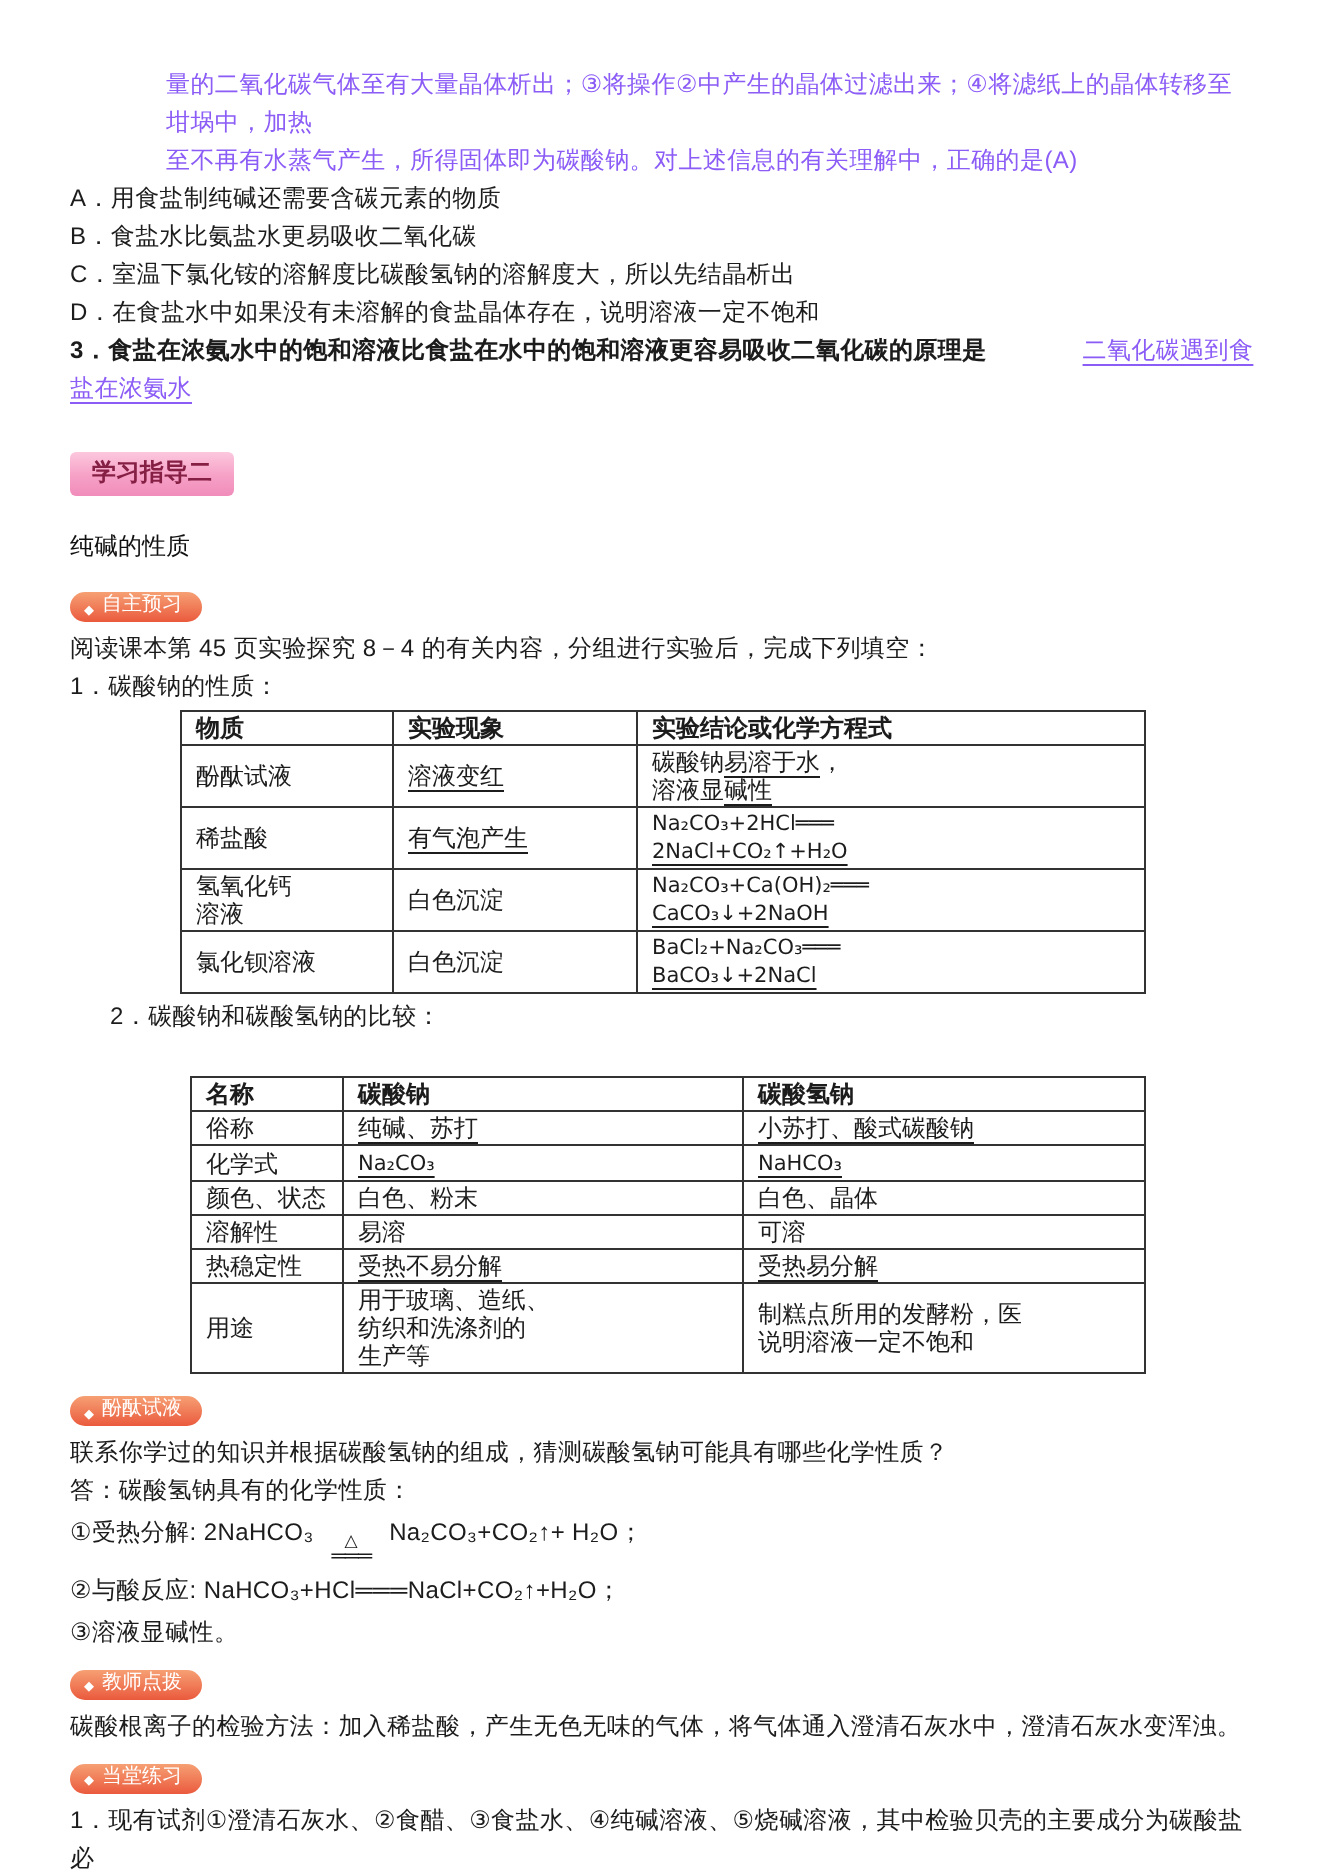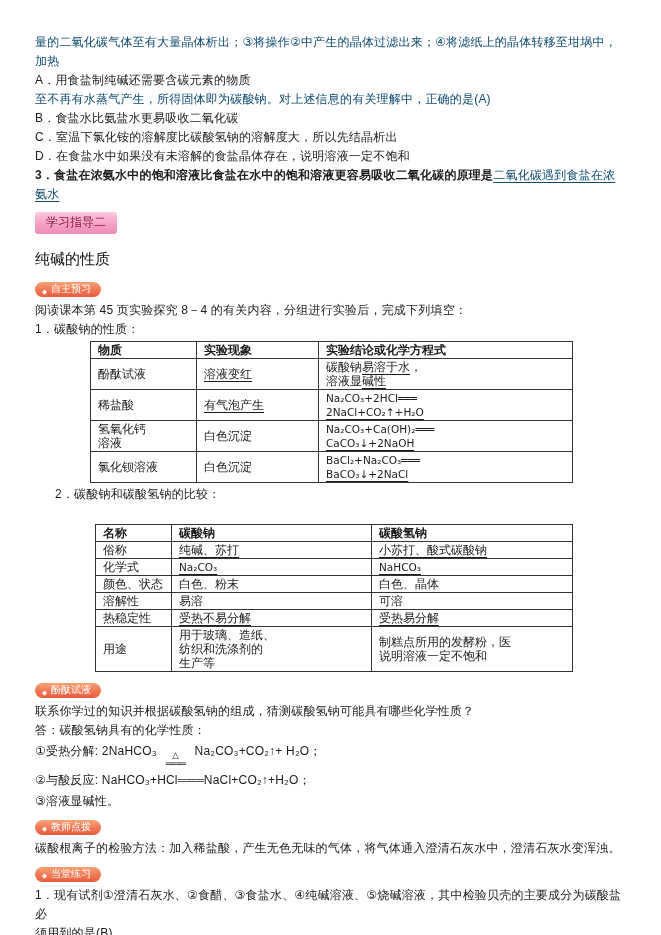--- a/index.html
+++ b/index.html
@@ -4,32 +4,32 @@
 <style>
   * { box-sizing: border-box; }
   html, body { margin: 0; padding: 0; background: #ffffff; }
   .page {
     width: 661px; height: 935px; overflow: hidden;
     padding: 33px 34px 0 35px;
     font-family: "Liberation Sans", "DejaVu Sans", sans-serif;
     color: #1c1c1c; background: #ffffff;
   }
   .ln { margin: 0; font-size: 12px; line-height: 19px; letter-spacing: 0.2px; }
-  .red { color: #0c4a6e; }
+  .red { color: #8b5cf6; margin-left: 48px; }
   .u { text-decoration: underline; text-underline-offset: 2.5px; }
   .b { font-weight: bold; }
   .indent1 { margin-left: 20px; }
 
   .guide-badge {
-    display: inline-block; margin: 8px 0 0; padding: 2px 11px 3px;
-    font-size: 12px; font-weight: normal; color: #861f44;
+    display: inline-block; margin: 22px 0 0; padding: 2px 11px 3px;
+    font-size: 12px; font-weight: bold; color: #861f44;
     background: linear-gradient(180deg, #fcc8de 0%, #f6a0c6 55%, #f08cba 100%);
     border: 1px solid #e966a2e; border-color: #e066a0; border-radius: 3px;
   }
-  .sec-title { margin: 16px 0 0; font-size: 15px; line-height: 18px; color: #111; }
+  .sec-title { margin: 16px 0 0; font-size: 12px; line-height: 18px; color: #111; }
 
   .pill {
     display: inline-flex; align-items: flex-end; gap: 4px;
     margin: 14px 0 4px; padding: 1px 10px 2px 7px;
     font-size: 10px; line-height: 12px; color: #fff;
     background: linear-gradient(180deg, #f6a074 0%, #ea5a3d 100%);
     border-radius: 9px;
   }
   .pill .dot { font-size: 6.5px; line-height: 1; }
   .pill2 { margin-top: 9px; }
@@ -54,22 +54,22 @@
   }
   .eqstack .d { font-size: 8.5px; line-height: 1; }
   .eqstack .e { font-size: 10px; line-height: 1; margin-top: -1px; letter-spacing: -0.5px; }
 </style>
 </head>
 <body>
 
 <div class="page">
 
   <p class="ln red">量的二氧化碳气体至有大量晶体析出；③将操作②中产生的晶体过滤出来；④将滤纸上的晶体转移至坩埚中，加热</p>
+  <p class="ln red">至不再有水蒸气产生，所得固体即为碳酸钠。对上述信息的有关理解中，正确的是(A)</p>
   <p class="ln">A．用食盐制纯碱还需要含碳元素的物质</p>
-  <p class="ln red">至不再有水蒸气产生，所得固体即为碳酸钠。对上述信息的有关理解中，正确的是(A)</p>
   <p class="ln">B．食盐水比氨盐水更易吸收二氧化碳</p>
   <p class="ln">C．室温下氯化铵的溶解度比碳酸氢钠的溶解度大，所以先结晶析出</p>
   <p class="ln">D．在食盐水中如果没有未溶解的食盐晶体存在，说明溶液一定不饱和</p>
   <p class="ln"><span class="b">3．食盐在浓氨水中的饱和溶液比食盐在水中的饱和溶液更容易吸收二氧化碳的原理是</span><span class="red u">二氧化碳遇到食盐在浓氨水</span></p>
 
   <div>
     <span class="guide-badge">学习指导二</span>
   </div>
   <p class="sec-title">纯碱的性质</p>
 

